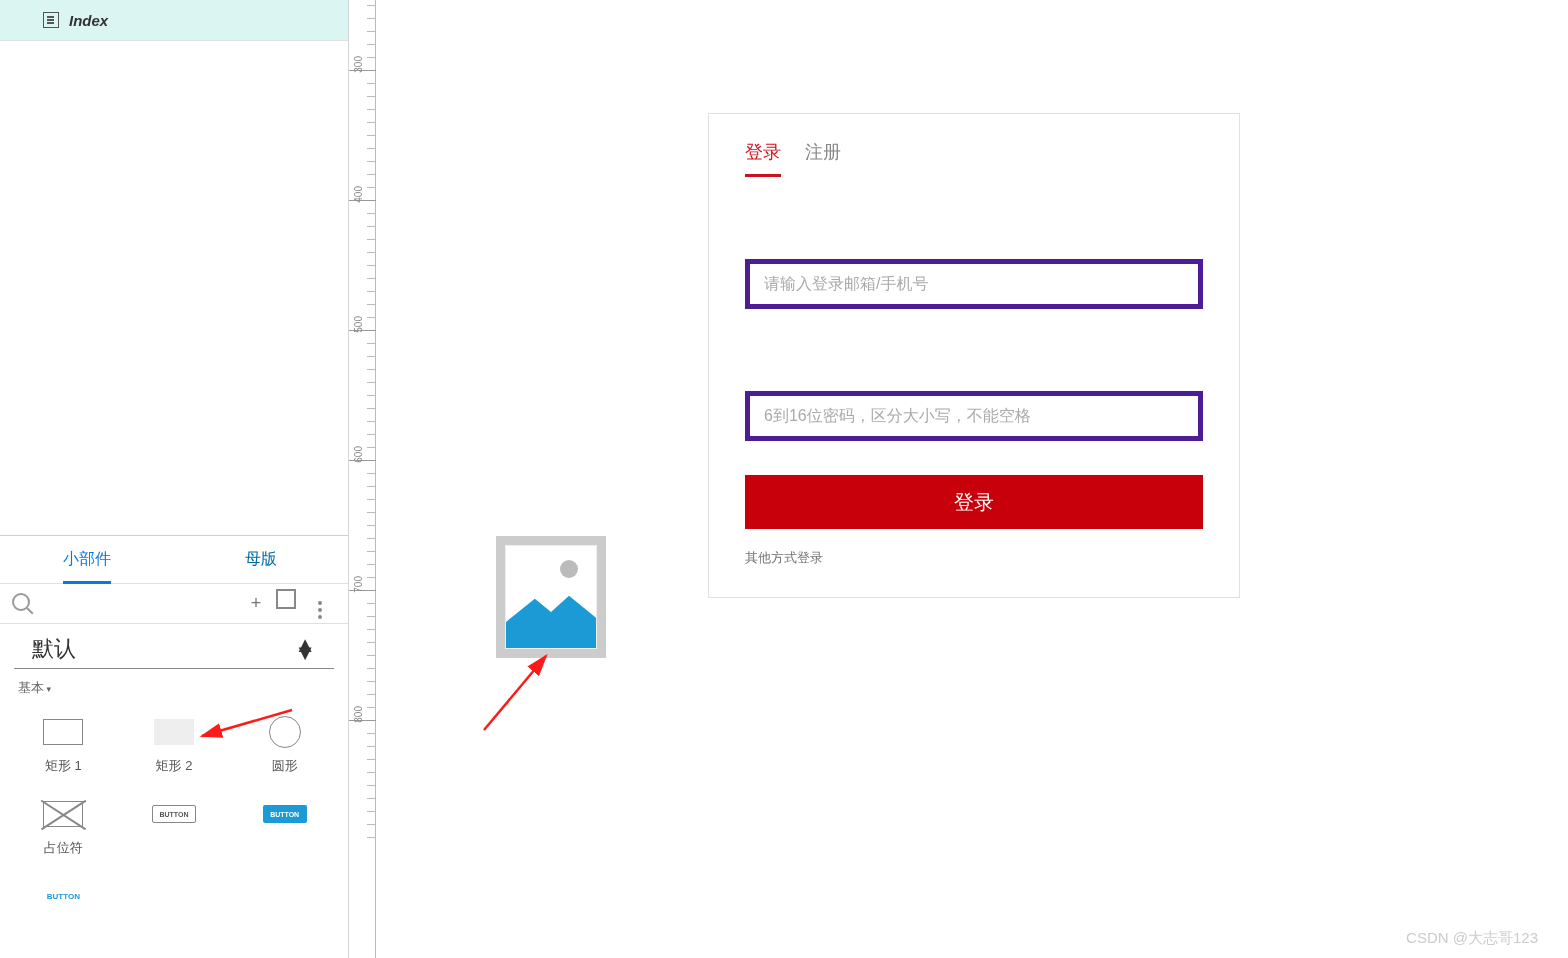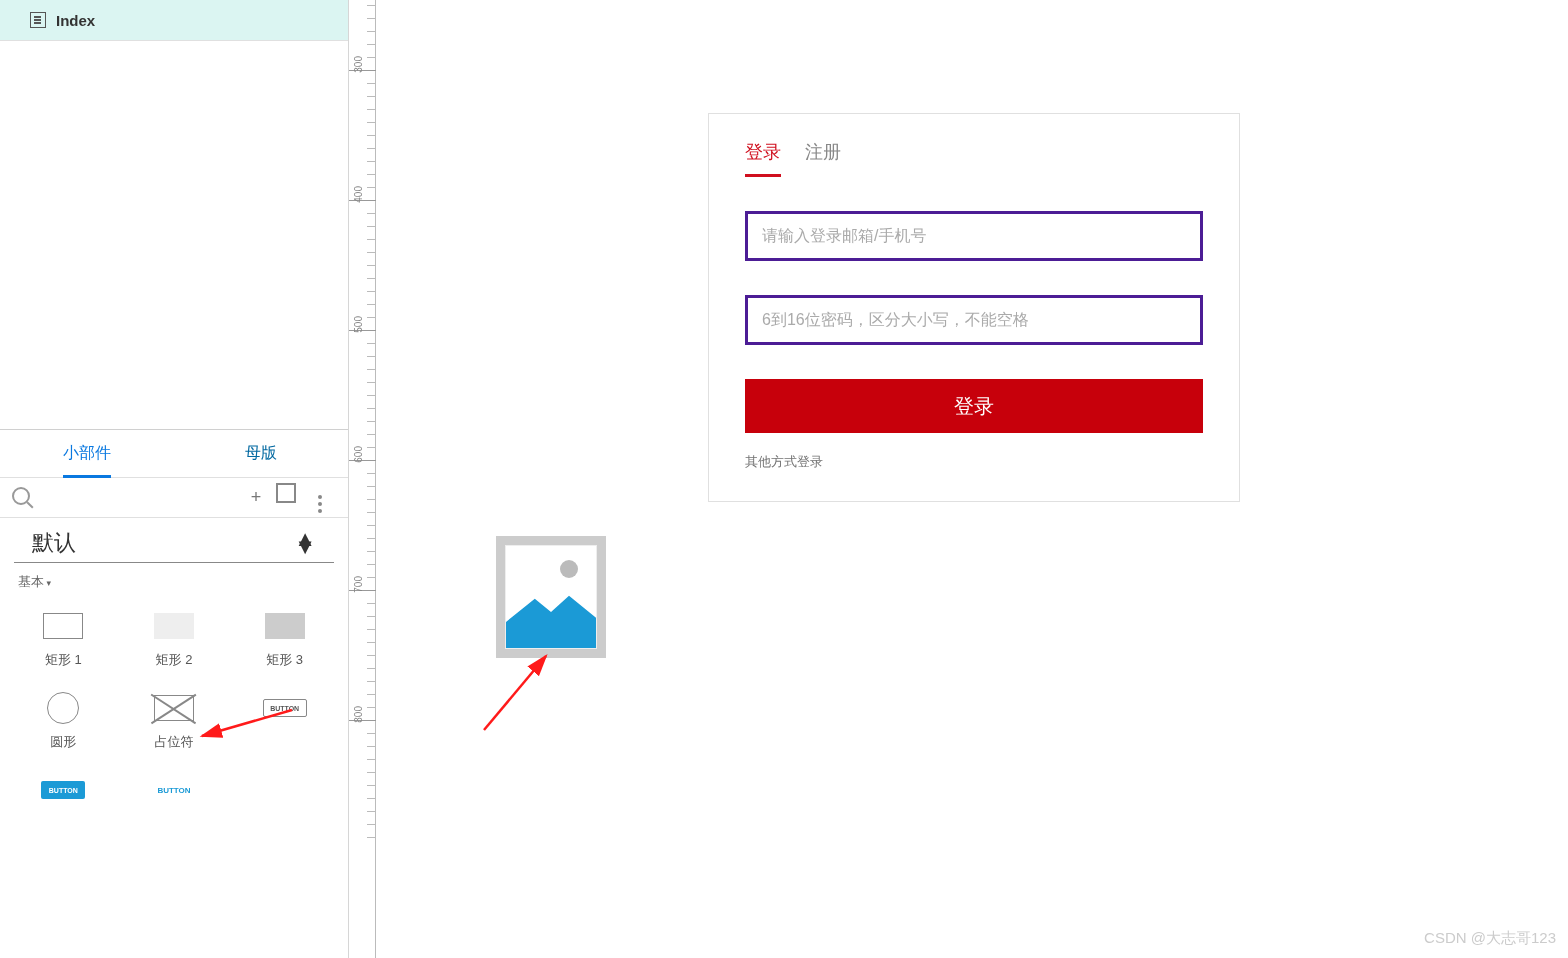--- a/index.html
+++ b/index.html
@@ -1,21 +1,21 @@
 <!DOCTYPE html>
 <html><head>
 <meta charset="utf-8">
 <style>
 * { box-sizing: border-box; margin: 0; padding: 0; font-family: "Microsoft YaHei", Arial, sans-serif; }
 body { background: #fff; width: 1568px; height: 958px; position: relative; overflow: hidden; }
 
 
 .left-panel { position: absolute; left: 0; top: 0; width: 348px; height: 958px; background: #fff; }
 .pages-area { border-bottom: 1px solid #e0e0e0; }
-.page-row { display: flex; align-items: center; height: 40px; padding-left: 30px; background: #dbf5f2; font-weight: bold; font-size: 15px; color: #333; }
+.page-row { display: flex; align-items: center; height: 40px; padding-left: 43px; background: #dbf5f2; font-weight: bold; font-size: 15px; color: #333; font-style: italic; }
 .page-row .doc-icon { width: 16px; height: 16px; margin-right: 10px; border: 1.5px solid #555; position: relative; }
 .page-row .doc-icon::before { content: ""; position: absolute; left: 3px; top: 3px; width: 7px; height: 1.5px; background: #555; box-shadow: 0 3px 0 #555, 0 6px 0 #555; }
 
 .lib-panel { position: absolute; bottom: 0; left: 0; width: 348px; border-top: 1px solid #d0d0d0; }
 .lib-tabs { display: flex; height: 48px; border-bottom: 1px solid #e0e0e0; }
 .lib-tab { flex: 1; display: flex; align-items: center; justify-content: center; font-size: 16px; color: #0369a1; cursor: pointer; }
 .lib-tab.active { color: #0978e0; font-weight: 500; position: relative; }
 .lib-tab.active::after { content: ""; position: absolute; bottom: -1px; left: 50%; transform: translateX(-50%); width: 48px; height: 3px; background: #0978e0; }
 
 .lib-toolbar { display: flex; align-items: center; height: 40px; padding: 6px 12px; border-bottom: 1px solid #e0e0e0; }
@@ -53,59 +53,59 @@
 .ruler-v .label { position: absolute; left: 4px; font-size: 10px; color: #888; writing-mode: vertical-rl; transform: rotate(180deg); }
 .ruler-v .minor { position: absolute; left: 18px; right: 0; height: 1px; background: #bbb; }
 
 .canvas { position: absolute; left: 376px; top: 0; right: 0; bottom: 0; background: #fff; }
 
 
 .login-card { position: absolute; left: 332px; top: 113px; width: 532px; background: #fff; border: 1px solid #e0e0e0; padding: 26px 36px 30px; }
 .login-tabs { display: flex; gap: 24px; border-bottom: 0; font-size: 18px; margin-bottom: 34px; }
 .login-tab { color: #888; padding-bottom: 10px; cursor: pointer; }
 .login-tab.active { color: #d00f1e; border-bottom: 3px solid #d00f1e; font-weight: 500; }
-.login-input { width: 100%; height: 50px; border: 3px solid #4c1d95; padding: 0 14px; font-size: 16px; color: #333; margin-bottom: 34px; }
+.login-input { width: 100%; height: 50px; border: 5px solid #4c1d95; padding: 0 14px; font-size: 16px; color: #333; margin-bottom: 34px; margin-top: 48px; }
 .login-input::placeholder { color: #aaa; }
 .login-row { display: flex; justify-content: space-between; align-items: center; font-size: 15px; color: #888; margin-bottom: 20px; margin-top: -10px;}
 .login-row label { display: flex; align-items: center; gap: 8px; }
 .login-row input[type=checkbox] { width: 16px; height: 16px; }
 .login-btn { width: 100%; height: 54px; background: #c7000b; color: #fff; font-size: 20px; border: none; cursor: pointer; margin-bottom: 20px; }
 .other-login { font-size: 13px; color: #737373; }
 
 
 .canvas-image { position: absolute; left: 120px; top: 536px; width: 110px; height: 122px; background: #ccc; padding: 9px; }
 .canvas-image-inner { width: 100%; height: 100%; background: #fff; position: relative; border: 1px solid #eee;}
 .canvas-image-inner::before { content: ""; position: absolute; right: 18px; top: 14px; width: 18px; height: 18px; border-radius: 50%; background: #bbb; }
 .canvas-image-inner::after { content: ""; position: absolute; left: 0; right: 0; bottom: 0; height: 58px; background: #1b9ad6; clip-path: polygon(0 55%, 32% 15%, 50% 38%, 70% 10%, 100% 48%, 100% 100%, 0 100%); }
 
 
 .arrow { position: absolute; }
 .arrow svg { overflow: visible; }
 
 
-.watermark { position: absolute; right: 12px; bottom: 10px; font-size: 15px; color: #ccc; }
+.watermark { position: absolute; right: 30px; bottom: 10px; font-size: 15px; color: #ccc; }
 .search-icon{width:18px;height:18px;border:2px solid #999;border-radius:50%;position:relative;display:inline-block;}
 .search-icon::after{content:"";position:absolute;width:8px;height:2px;background:#999;right:-6px;bottom:-3px;transform:rotate(45deg);}
 .copy-icon{width:16px;height:16px;border:2px solid #888;position:relative;display:inline-block;}
 .copy-icon::after{content:"";position:absolute;width:16px;height:16px;border:2px solid #888;left:-6px;top:-6px;background:#fff;}
 .dots-icon{display:inline-flex;flex-direction:column;gap:3px;}
 .dots-icon span{width:4px;height:4px;border-radius:50%;background:#888;}
 </style>
 </head>
 <body>
 
 <div class="left-panel">
   <div class="pages-area">
     <div class="page-row">
       <span class="doc-icon"></span>
       <span>Index</span>
     </div>
   </div>
 
-  <div class="lib-panel" style="height:529px">
+  <div class="lib-panel" style="height:423px">
     <div class="lib-tabs">
       <div class="lib-tab active">小部件</div>
       <div class="lib-tab">母版</div>
     </div>
     <div class="lib-toolbar">
       <div class="search"><span class="search-icon"></span></div>
       <div class="ticon">+</div>
       <div class="ticon"><span class="copy-icon"></span></div>
       <div class="ticon"><span class="dots-icon">
             <span></span>
@@ -126,26 +126,20 @@
           <div class="thumb">
             <div class="rect-outline"></div>
           </div>
           <span>矩形 1</span>
         </div>
       <div class="widget-cell">
           <div class="thumb">
             <div class="rect-gray1"></div>
           </div>
           <span>矩形 2</span>
-        </div>
-      <div class="widget-cell">
-          <div class="thumb">
-            <div class="rect-gray2"></div>
-          </div>
-          <span>矩形 3</span>
         </div>
       <div class="widget-cell">
           <div class="thumb">
             <div class="circle-outline"></div>
           </div>
           <span>圆形</span>
         </div>
       <div class="widget-cell">
           <div class="thumb">
             <div class="placeholder-thumb"></div>

